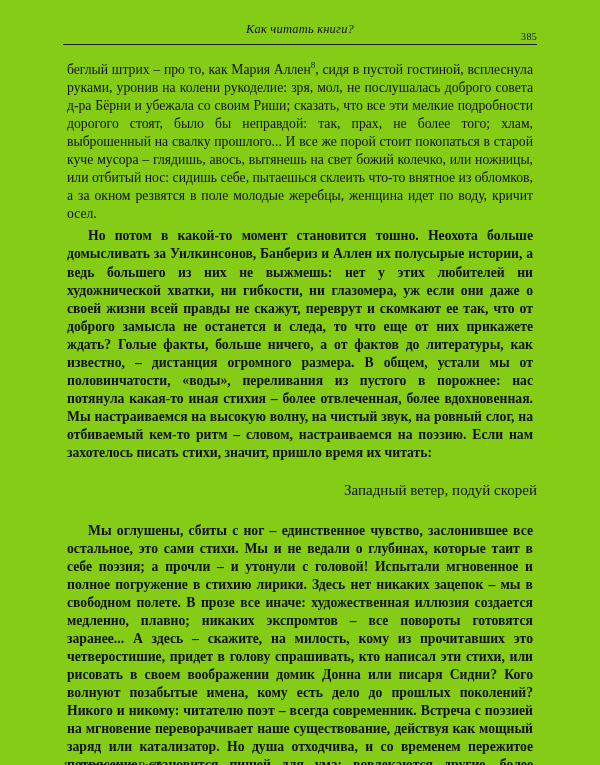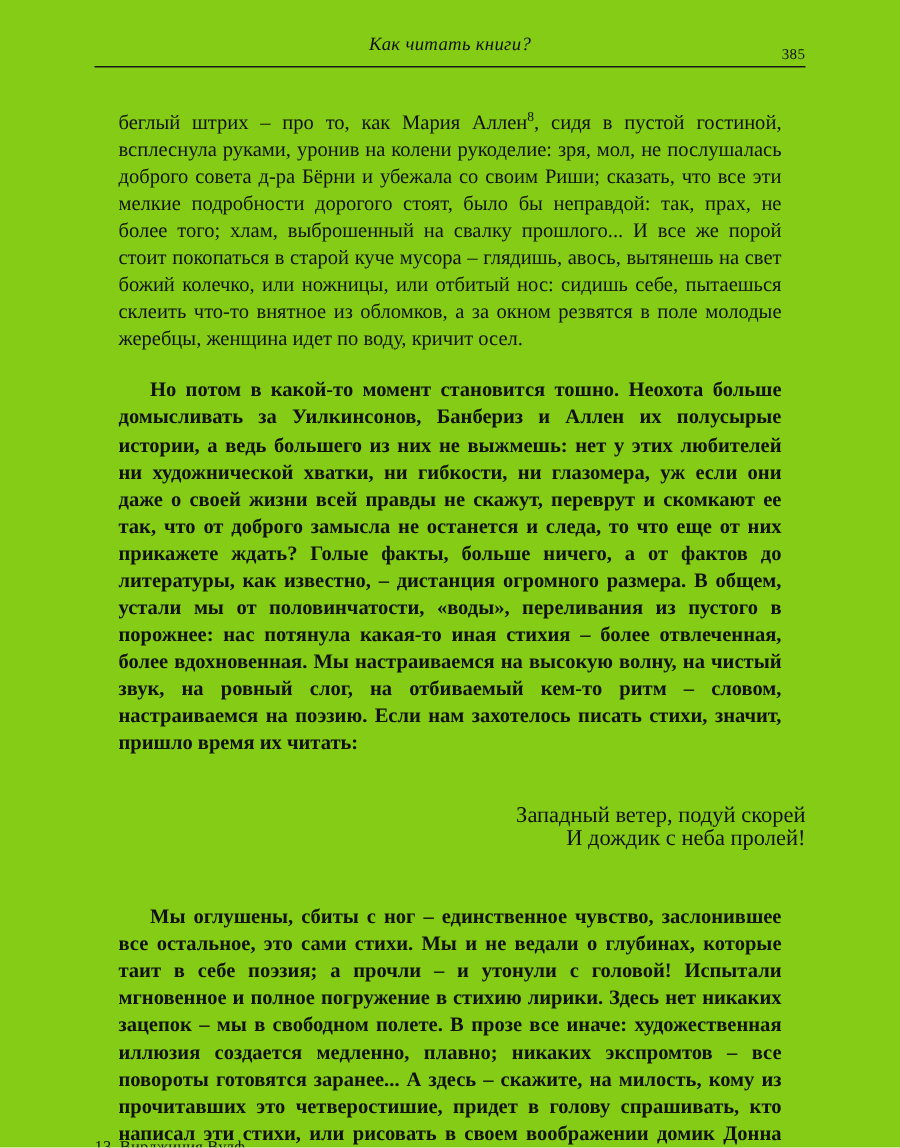--- a/index.html
+++ b/index.html
@@ -61,21 +61,21 @@
 
   
   .textblock {
     position: absolute;
     left: 63px;
     top: 57px;
     width: 474px;
   }
 
   p.body {
-    margin: 16px;
+    margin: 4px;
     font-size: 13.7px;
     line-height: 18.05px;
     text-align: justify;
     text-justify: inter-word;
     hyphens: none;
     text-indent: 0;
     color: #111111;
   }
 
   p.body.indent {
@@ -134,21 +134,20 @@
 
   <div class="textblock">
 
     <p class="body" id="para-1">беглый штрих – про то, как Мария Аллен<sup class="fn">8</sup>, сидя в пустой гостиной, всплеснула руками, уронив на колени рукоделие: зря, мол, не послушалась доброго совета д-ра Бёрни и убежала со своим Риши; сказать, что все эти мелкие подробности дорогого стоят, было бы неправдой: так, прах, не более того; хлам, выброшенный на свалку прошлого... И все же порой стоит покопаться в старой куче мусора – глядишь, авось, вытянешь на свет божий колечко, или ножницы, или отбитый нос: сидишь себе, пытаешься склеить что-то внятное из обломков, а за окном резвятся в поле молодые жеребцы, женщина идет по воду, кричит осел.</p>
 
     <p class="body indent" id="para-2">Но потом в какой-то момент становится тошно. Неохота больше домысливать за Уилкинсонов, Банбериз и Аллен их полусырые истории, а ведь большего из них не выжмешь: нет у этих любителей ни художнической хватки, ни гибкости, ни глазомера, уж если они даже о своей жизни всей правды не скажут, переврут и скомкают ее так, что от доброго замысла не останется и следа, то что еще от них прикажете ждать? Голые факты, больше ничего, а от фактов до литературы, как известно, – дистанция огромного размера. В общем, устали мы от половинчатости, «воды», переливания из пустого в порожнее: нас потянула какая-то иная стихия – более отвлеченная, более вдохновенная. Мы настраиваемся на высокую волну, на чистый звук, на ровный слог, на отбиваемый кем-то ритм – словом, настраиваемся на поэзию. Если нам захотелось писать стихи, значит, пришло время их читать:</p>
 
     <div class="verse-spacer-top"></div>
     <div class="verse" id="verse-block">
         <div class="verse-line">Западный ветер, подуй скорей</div>
-        <div class="verse-line">И дождик с неба пролей!</div>
       </div>
     <div class="verse-spacer-bottom"></div>
 
     <p class="body indent" id="para-3">Мы оглушены, сбиты с ног – единственное чувство, заслонившее все остальное, это сами стихи. Мы и не ведали о глубинах, которые таит в себе поэзия; а прочли – и утонули с головой! Испытали мгновенное и полное погружение в стихию лирики. Здесь нет никаких зацепок – мы в свободном полете. В прозе все иначе: художественная иллюзия создается медленно, плавно; никаких экспромтов – все повороты готовятся заранее... А здесь – скажите, на милость, кому из прочитавших это четверостишие, придет в голову спрашивать, кто написал эти стихи, или рисовать в своем воображении домик Донна или писаря Сидни? Кого волнуют позабытые имена, кому есть дело до прошлых поколений? Никого и никому: читателю поэт – всегда современник. Встреча с поэзией на мгновение переворачивает наше существование, действуя как мощный заряд или катализатор. Но душа отходчива, и со временем пережитое потрясение становится пищей для ума: вовлекаются другие, более опосредованные чувства – так все шире и шире расходятся «круги по воде», порождая новые отклики, раздумья, комментарии. Эмоциональ-</p>
 
   </div>
 
   <div class="signature">13. Вирджиния Вулф</div>
 
 </div>

